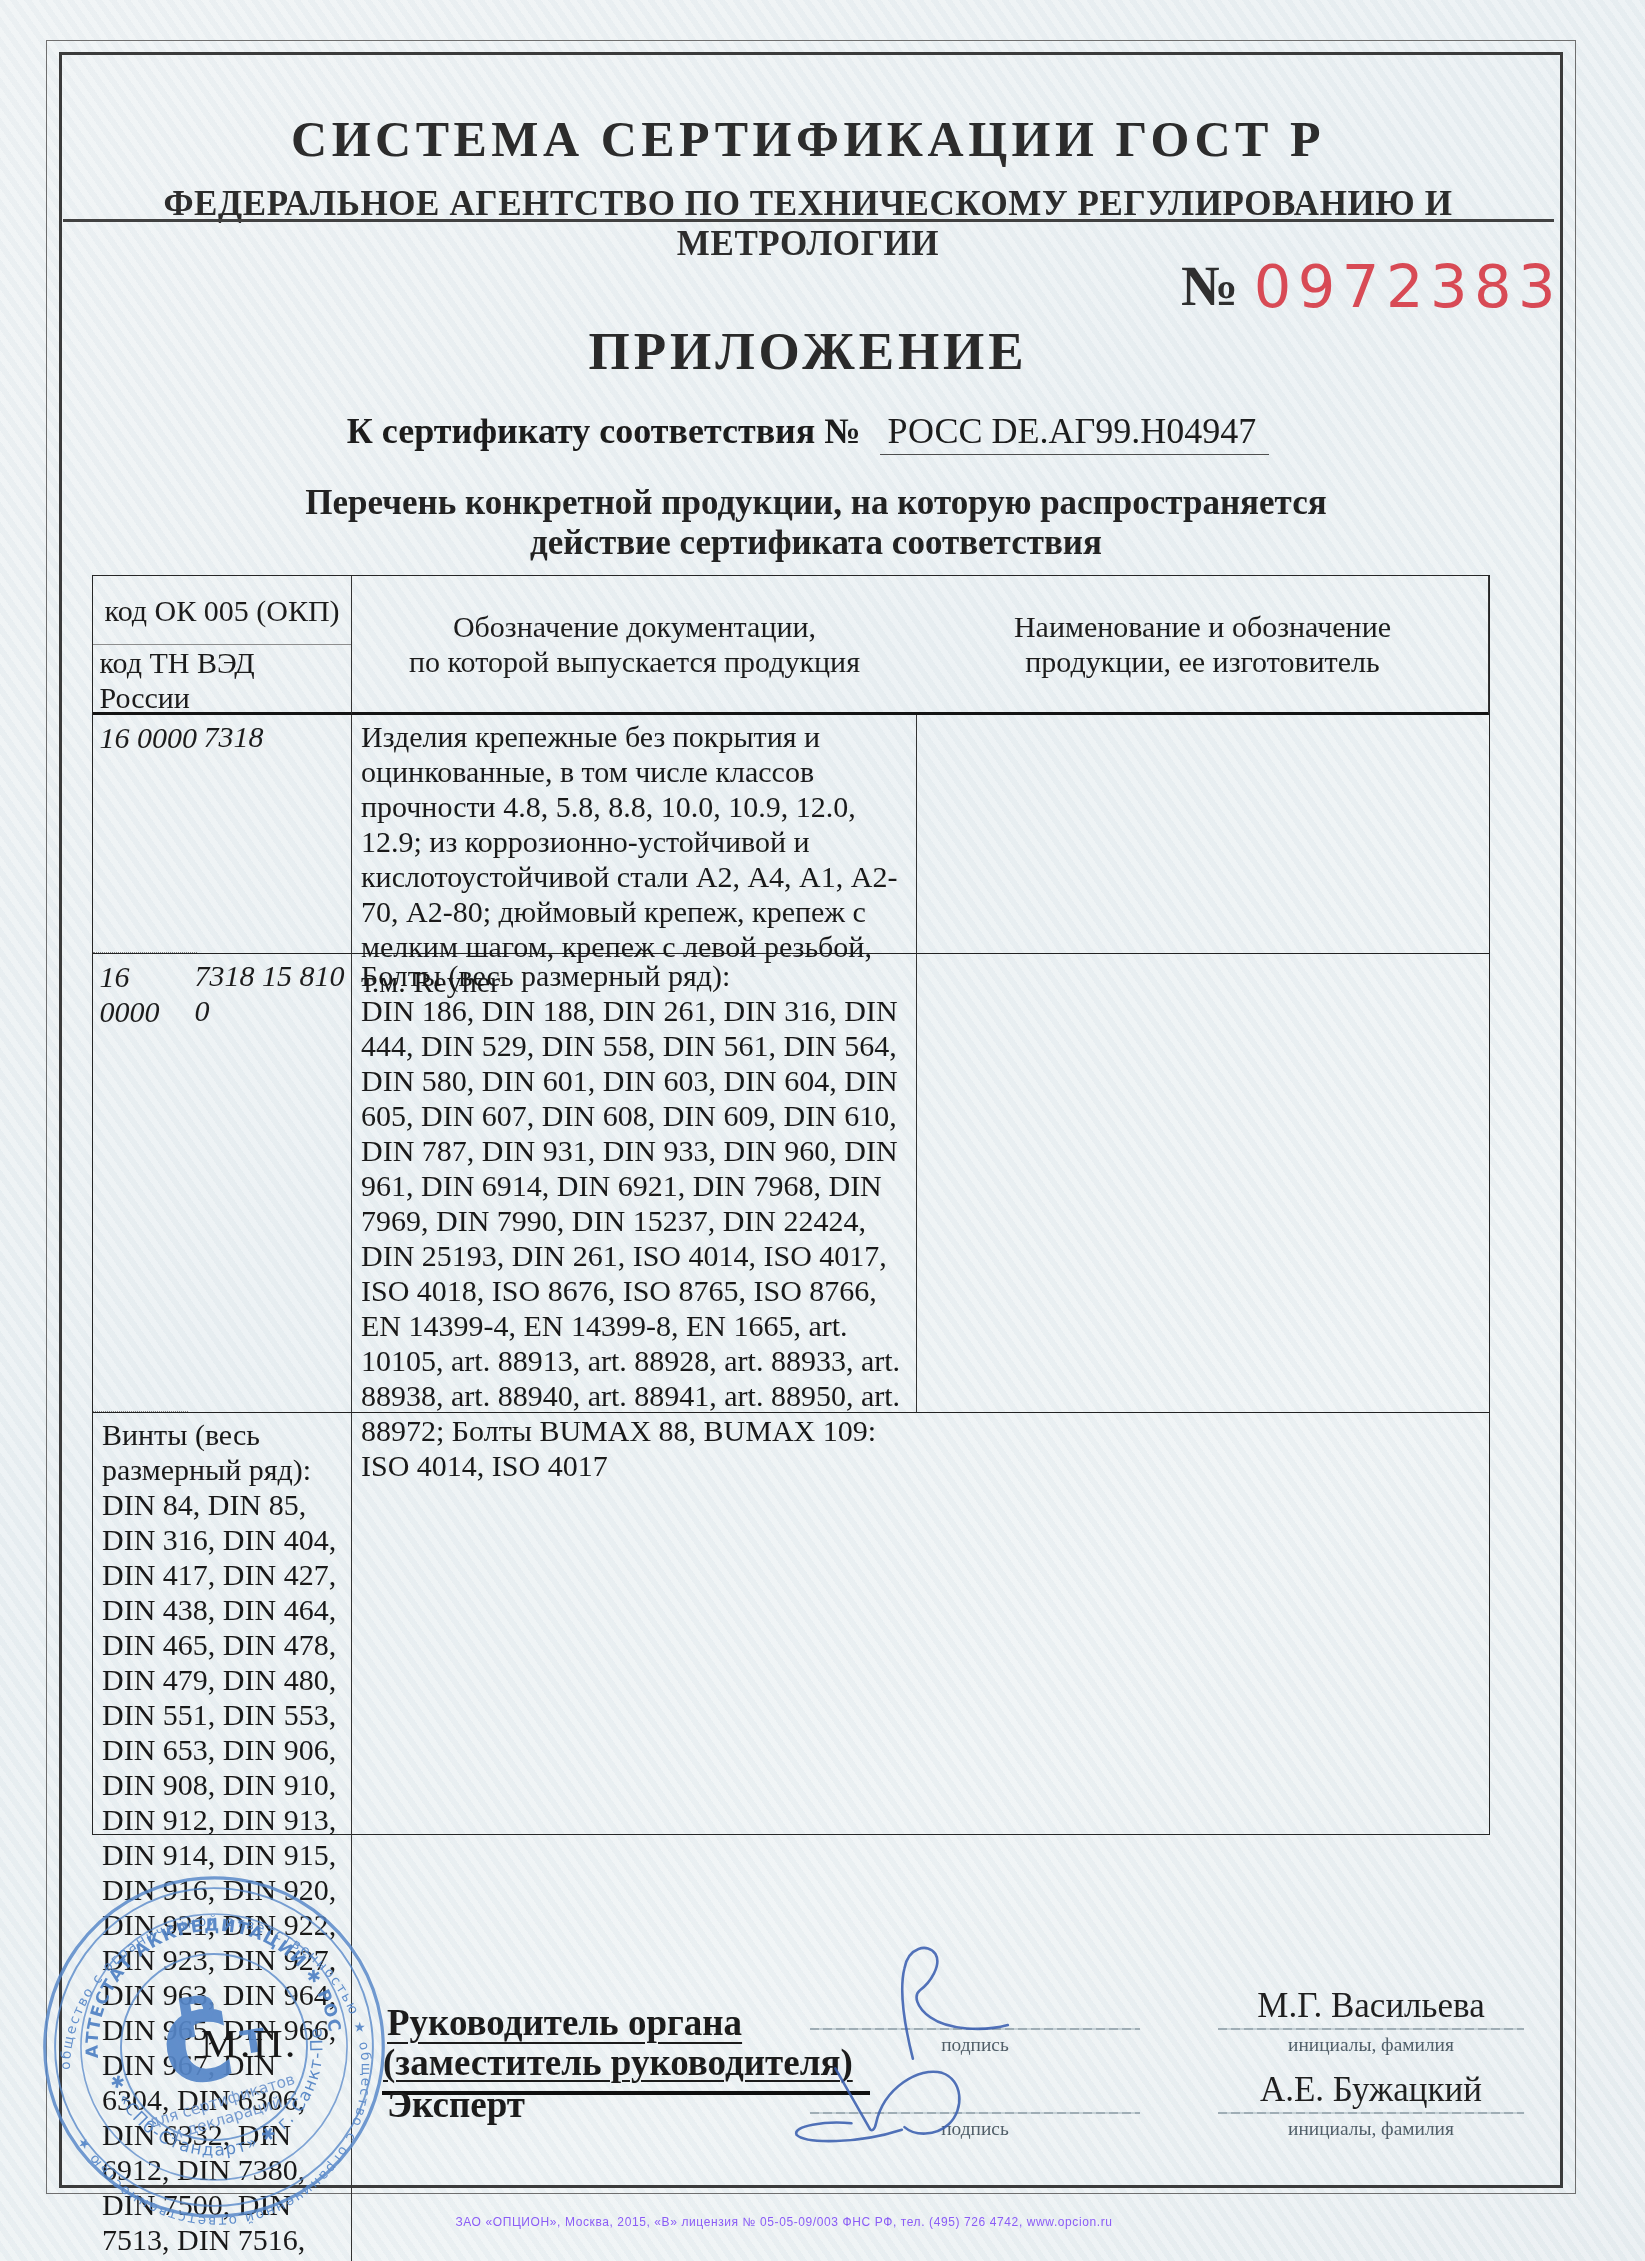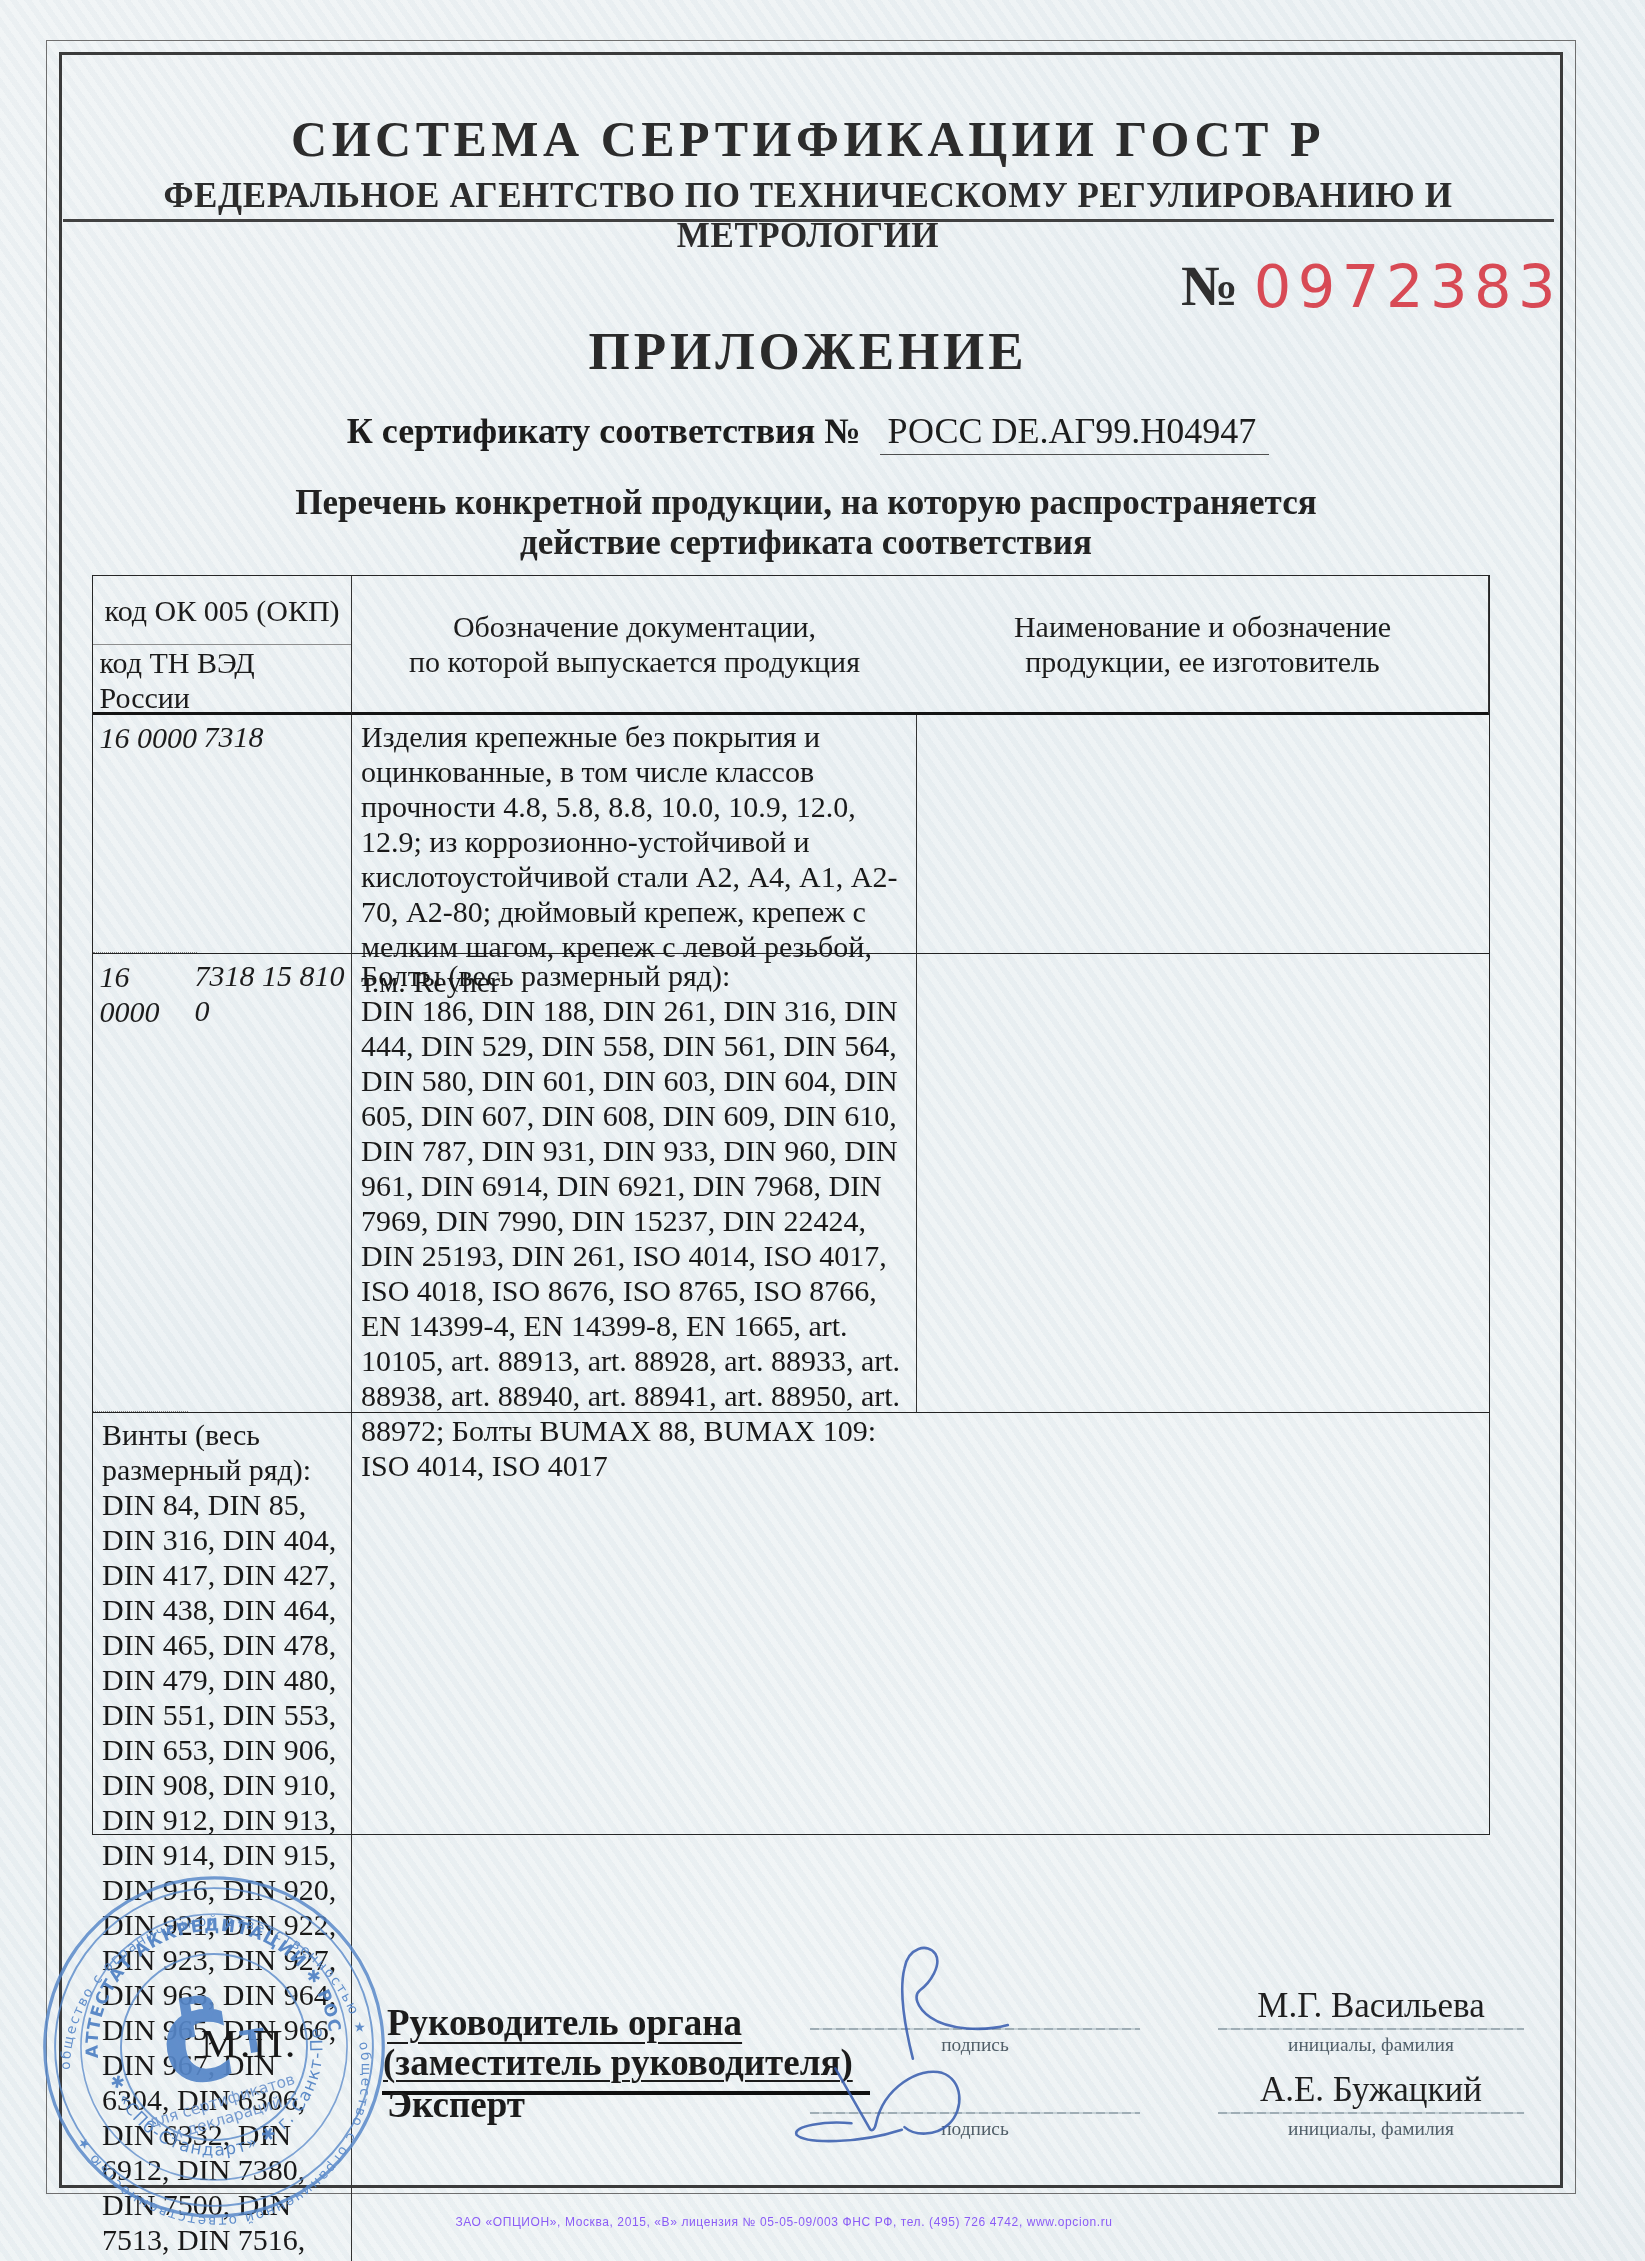--- a/index.html
+++ b/index.html
@@ -7,33 +7,33 @@
     width:1646px;height:2261px;position:relative;overflow:hidden;
     background:linear-gradient(135deg,#eef2f4 0%,#e9eff2 40%,#edf2f4 70%,#e7edf0 100%);
     font-family:"Liberation Serif","DejaVu Serif",serif;color:#1c1c1c;
   }
   .texture{position:absolute;inset:0;pointer-events:none;
     background:repeating-linear-gradient(55deg,rgba(255,255,255,.20) 0 5.8px,rgba(205,218,224,.10) 5.8px 11.6px);}
   .outer-frame{position:absolute;left:46px;top:40px;width:1528px;height:2152px;border:1.9px solid #6f6f6f;}
   .inner-frame{position:absolute;left:59px;top:52px;width:1498px;height:2130px;border:3.9px solid #3b3b3b;}
   .sys-title{position:absolute;left:59px;top:110px;width:1498px;text-align:center;
     font-size:50px;font-weight:bold;letter-spacing:4.5px;color:#2c2c2c;}
-  .agency{position:absolute;left:59px;top:176px;width:1498px;text-align:center;
+  .agency{position:absolute;left:59px;top:184px;width:1498px;text-align:center;
     font-size:35px;font-weight:bold;letter-spacing:0.6px;color:#2c2c2c;}
   .head-rule{position:absolute;left:63px;top:219px;width:1491px;height:3.2px;background:#424242;}
   .blank-no{position:absolute;left:1181px;top:257px;display:flex;align-items:flex-start;}
   .blank-no .nsign{font-size:57px;font-weight:bold;color:#2f2f2f;margin-right:15.5px;line-height:1;}
   .blank-no .digits{font-family:"DejaVu Sans",sans-serif;font-size:59px;line-height:1;
     letter-spacing:6.5px;}
   .appendix{position:absolute;left:59px;top:321px;width:1498px;text-align:center;
     font-size:53px;font-weight:bold;letter-spacing:3.9px;color:#2a2a2a;}
   .cert-line{position:absolute;left:59px;top:410px;width:1498px;text-align:center;font-size:36px;}
   .cert-line .lbl{font-weight:bold;}
   .cert-line .num{margin-left:19.4px;padding:0 13px 2.6px 7.7px;border-bottom:1.9px solid #4d4d4d;font-weight:normal;}
-  .scope{position:absolute;left:57px;top:483px;width:1498px;text-align:center;
+  .scope{position:absolute;left:67px;top:483px;width:1498px;text-align:center;
     font-size:35px;font-weight:bold;line-height:40px;color:#222;}
   
   .tbl{position:absolute;left:92px;top:575px;width:1398px;height:1260px;
     border:1.9px solid #262626;box-sizing:border-box;display:grid;
     grid-template-columns:259px 565px 1fr;grid-template-rows:139px 239px 459px 1fr;}
   .tbl .cell{box-sizing:border-box;border-right:1.3px solid #333;font-size:30px;line-height:35px;}
   .tbl .last{border-right:none;}
   .tbl .hdr{border-bottom:3.9px solid #141414;}
   .tbl .r1,.tbl .r2{border-bottom:1.9px solid #222;}
   .hdr-c1{display:flex;flex-direction:column;}

